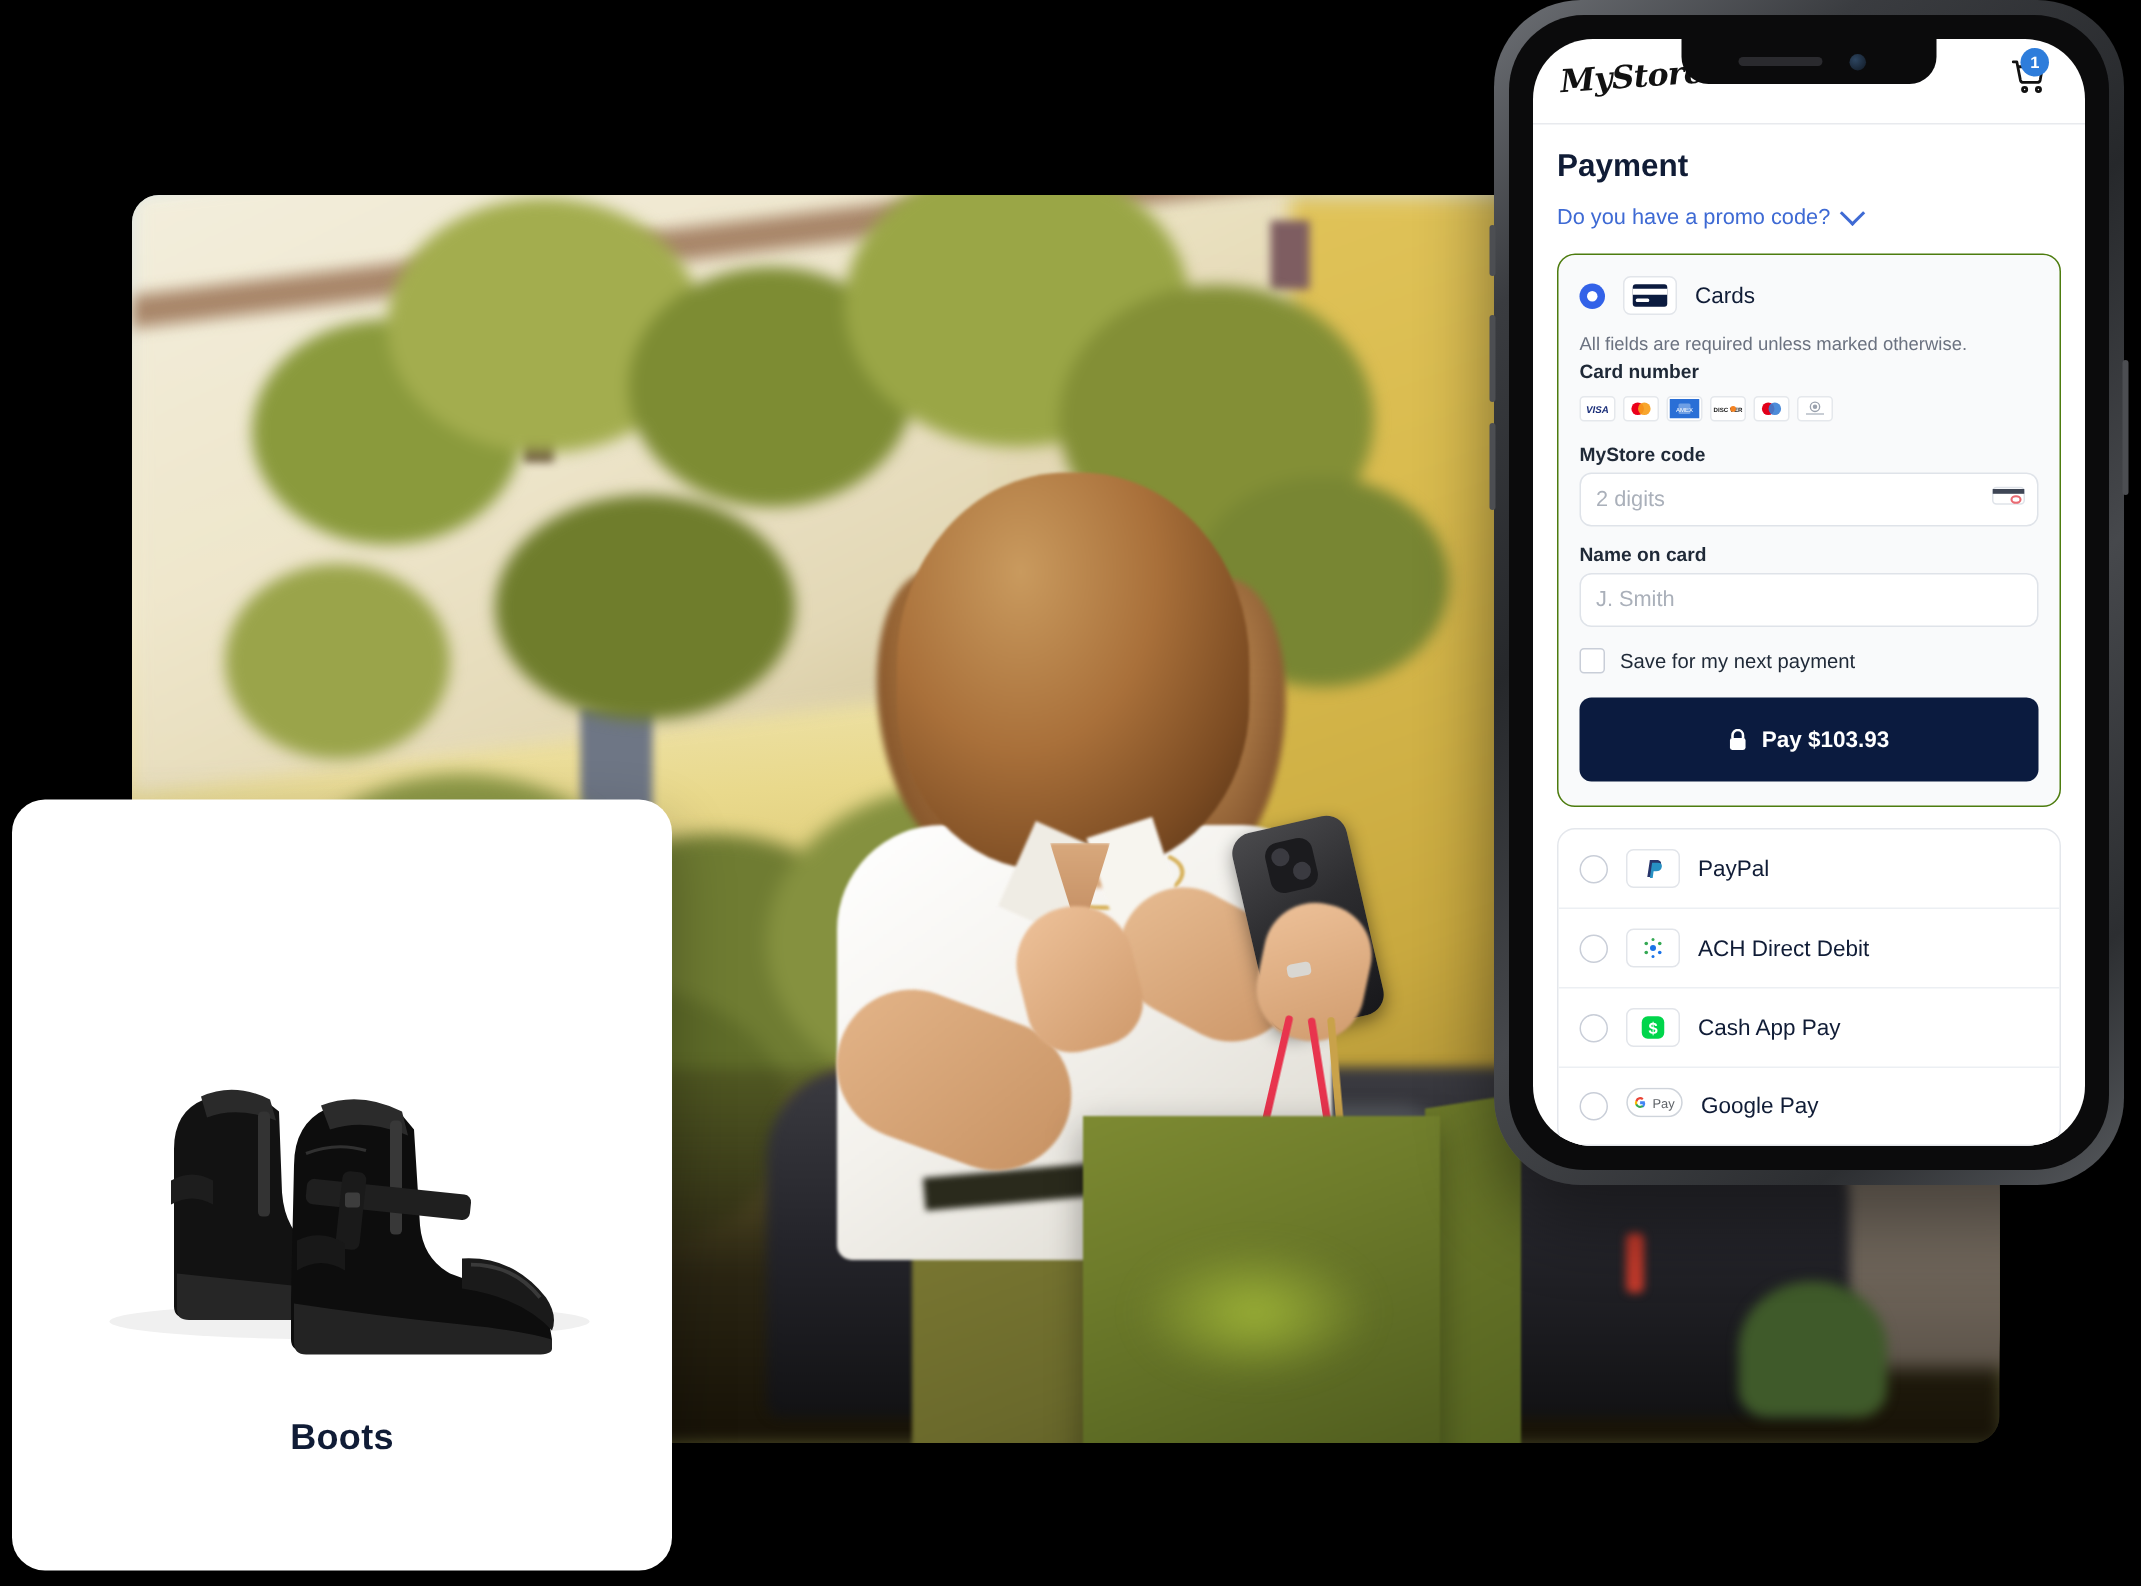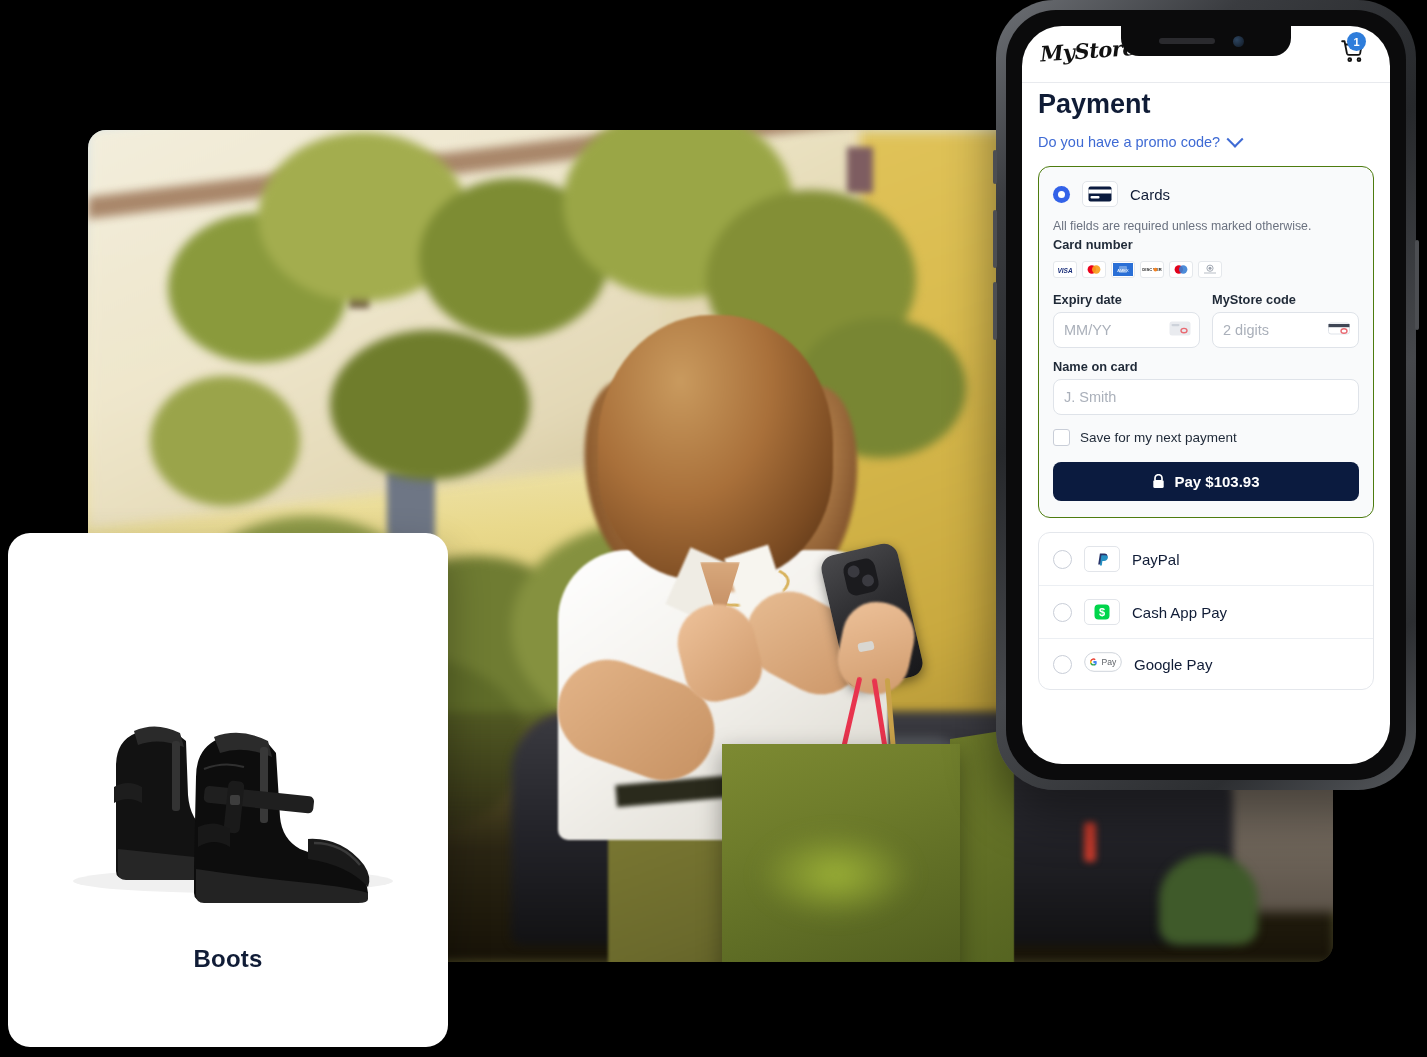--- a/index.html
+++ b/index.html
@@ -139,21 +139,21 @@
 
   
   .topbar{position:relative;height:56px;border-bottom:1px solid #e8eaee;}
   .logo{position:absolute;left:18px;top:12px;font-family:"DejaVu Serif",serif;font-style:italic;
      font-weight:bold;font-size:21px;color:#111;letter-spacing:-.5px;transform:rotate(-4deg);}
   .cartbtn{position:absolute;right:16px;top:12px;width:34px;height:32px;}
   .badge{position:absolute;right:8px;top:-6px;width:19px;height:19px;border-radius:50%;
      background:#2e7ddb;color:#fff;font-size:11px;font-weight:bold;display:flex;
      align-items:center;justify-content:center;}
   .content{padding:0 16px 0 16px;}
-  h1.pay{margin:6px 0 0;font-size:27px;font-weight:bold;color:#101c36;}
+  h1.pay{margin:16px 0 0;font-size:21px;font-weight:bold;color:#101c36;}
   .promo{margin-top:14px;color:#3e6ad4;font-size:14.5px;display:flex;align-items:center;gap:9px;cursor:pointer;}
   .chev{display:inline-block;width:10px;height:10px;border-right:2.4px solid #3e6ad4;
      border-bottom:2.4px solid #3e6ad4;transform:rotate(45deg) translate(-2px,-2px);}
 
   .cardbox{margin-top:16px;border:1px solid #4d7c0f;border-radius:12px;background:#f9fafb;padding:14px 14px 16px;}
   .methodrow{display:flex;align-items:center;gap:12px;}
   .radio{width:17px;height:17px;border-radius:50%;border:1.5px solid #c9ced8;background:#fff;flex:none;}
   .radio.on{border:none;background:#3362e8;position:relative;}
   .radio.on::after{content:"";position:absolute;left:5px;top:5px;width:7px;height:7px;border-radius:50%;background:#fff;}
   .brandbox{width:34px;height:24px;border:1px solid #e2e5ea;border-radius:5px;background:#fff;
@@ -164,21 +164,21 @@
   .field{margin-top:5px;height:34px;border:1px solid #dfe3e9;border-radius:8px;background:#fff;
      display:flex;align-items:center;padding:0 10px;position:relative;}
   .field .ph{font-size:14.5px;color:#aab0ba;}
   .brands{display:flex;gap:5px;margin-top:9px;}
   .bchip{width:22px;height:15px;border-radius:3px;border:1px solid #e5e8ec;background:#fff;
      display:flex;align-items:center;justify-content:center;overflow:hidden;}
   .cols{display:flex;gap:12px;margin-top:10px;}
   .cols>div{flex:1;}
   .chk{margin-top:14px;display:flex;align-items:center;gap:10px;font-size:13.5px;color:#1f2937;}
   .box{width:15px;height:15px;border:1.4px solid #c9ced8;border-radius:3px;background:#fff;flex:none;}
-  .paybtn{margin-top:16px;height:39px;border-radius:8px;background:#0b1b3f;color:#fff;
+  .paybtn{margin-top:16px;height:56px;border-radius:8px;background:#0b1b3f;color:#fff;
      display:flex;align-items:center;justify-content:center;gap:9px;font-size:15px;font-weight:bold;}
 
   .methodlist{margin-top:14px;border:1px solid #e4e7ec;border-radius:12px;background:#fff;overflow:hidden;}
   .mrow{display:flex;align-items:center;gap:12px;padding:13px 14px;border-bottom:1px solid #eceff3;}
   .mrow:last-child{border-bottom:none;}
 </style>
 </head>
 <body>
 
 <div class="photo">
@@ -376,33 +376,20 @@
                 <rect width="20" height="13" fill="#fff"></rect>
               <circle cx="10" cy="5.2" r="3.1" fill="none" stroke="#9aa1ad" stroke-width=".9"></circle>
               <circle cx="10" cy="5.2" r="1.5" fill="#9aa1ad"></circle>
               <rect x="4" y="9.4" width="12" height="1.2" fill="#c3c8d0"></rect>
               </svg>
           </span>
         </div>
 
         <div class="cols">
           <div>
-            <label class="fl">Expiry date</label>
-            <div class="field">
-              <span class="ph">MM/YY</span>
-              <span style="position:absolute;right:8px;">
-                <svg width="22" height="15" viewBox="0 0 22 15">
-                  <rect x="0.5" y="0.5" width="21" height="14" rx="2.5" fill="#e9ebef"></rect>
-                  <rect x="2.5" y="3" width="8" height="2.2" rx="1.1" fill="#cdd2da"></rect>
-                  <ellipse cx="15" cy="9.6" rx="3" ry="2.2" fill="none" stroke="#e96a72" stroke-width="1.4"></ellipse>
-                  </svg>
-              </span>
-            </div>
-          </div>
-          <div>
             <label class="fl">MyStore code</label>
             <div class="field">
               <span class="ph">2 digits</span>
               <span style="position:absolute;right:8px;">
                 <svg width="22" height="15" viewBox="0 0 22 15">
                   <rect x="0.5" y="2" width="21" height="11" rx="2.5" fill="#fff" stroke="#dfe3e9"></rect>
                   <rect x="0.5" y="3" width="21" height="3.2" fill="#3f4655"></rect>
                   <ellipse cx="16" cy="10" rx="3" ry="2.2" fill="none" stroke="#e96a72" stroke-width="1.4"></ellipse>
                   </svg>
               </span>
@@ -437,20 +424,35 @@
               <path d="M5.2 14.6 6.9 3.4h4.4c2.2 0 3.4 1.1 3.1 3-.3 2.2-1.9 3.4-4.3 3.4H8.4l-.7 4.8z" fill="#27346a"></path>
               <path d="M6.9 15.4 8.4 5.2h3.8c1.9 0 3 .9 2.7 2.6-.3 2-1.7 3.1-3.9 3.1H9.4l-.6 4.5z" fill="#2790c3"></path>
             </svg>
           </span>
           <span class="methodlabel">PayPal</span>
         </div>
         <div class="mrow">
           <span class="radio"></span>
           <span class="brandbox">
             <svg width="18" height="18" viewBox="0 0 18 18">
+              <circle cx="9" cy="9" r="2" fill="#1a73e8"></circle>
+              <circle cx="4.5" cy="6" r="1.2" fill="#34a853"></circle>
+                <circle cx="13.5" cy="6" r="1.2" fill="#34a853"></circle>
+              <circle cx="4.5" cy="12" r="1.2" fill="#34a853"></circle>
+                <circle cx="13.5" cy="12" r="1.2" fill="#1a73e8"></circle>
+              <circle cx="9" cy="3.4" r="1" fill="#34a853"></circle>
+                <circle cx="9" cy="14.6" r="1" fill="#1a73e8"></circle>
+            </svg>
+          </span>
+          <span class="methodlabel">ACH Direct Debit</span>
+        </div>
+        <div class="mrow">
+          <span class="radio"></span>
+          <span class="brandbox">
+            <svg width="18" height="18" viewBox="0 0 18 18">
               <rect x="1.5" y="1.5" width="15" height="15" rx="4" fill="#00d54b"></rect>
               <text x="9" y="13" font-size="11" font-weight="bold" font-family="Liberation Sans,sans-serif" fill="#fff" text-anchor="middle">$</text>
             </svg>
           </span>
           <span class="methodlabel">Cash App Pay</span>
         </div>
         <div class="mrow">
           <span class="radio"></span>
           <span style="flex:none;">
             <svg width="38" height="20" viewBox="0 0 38 20">

